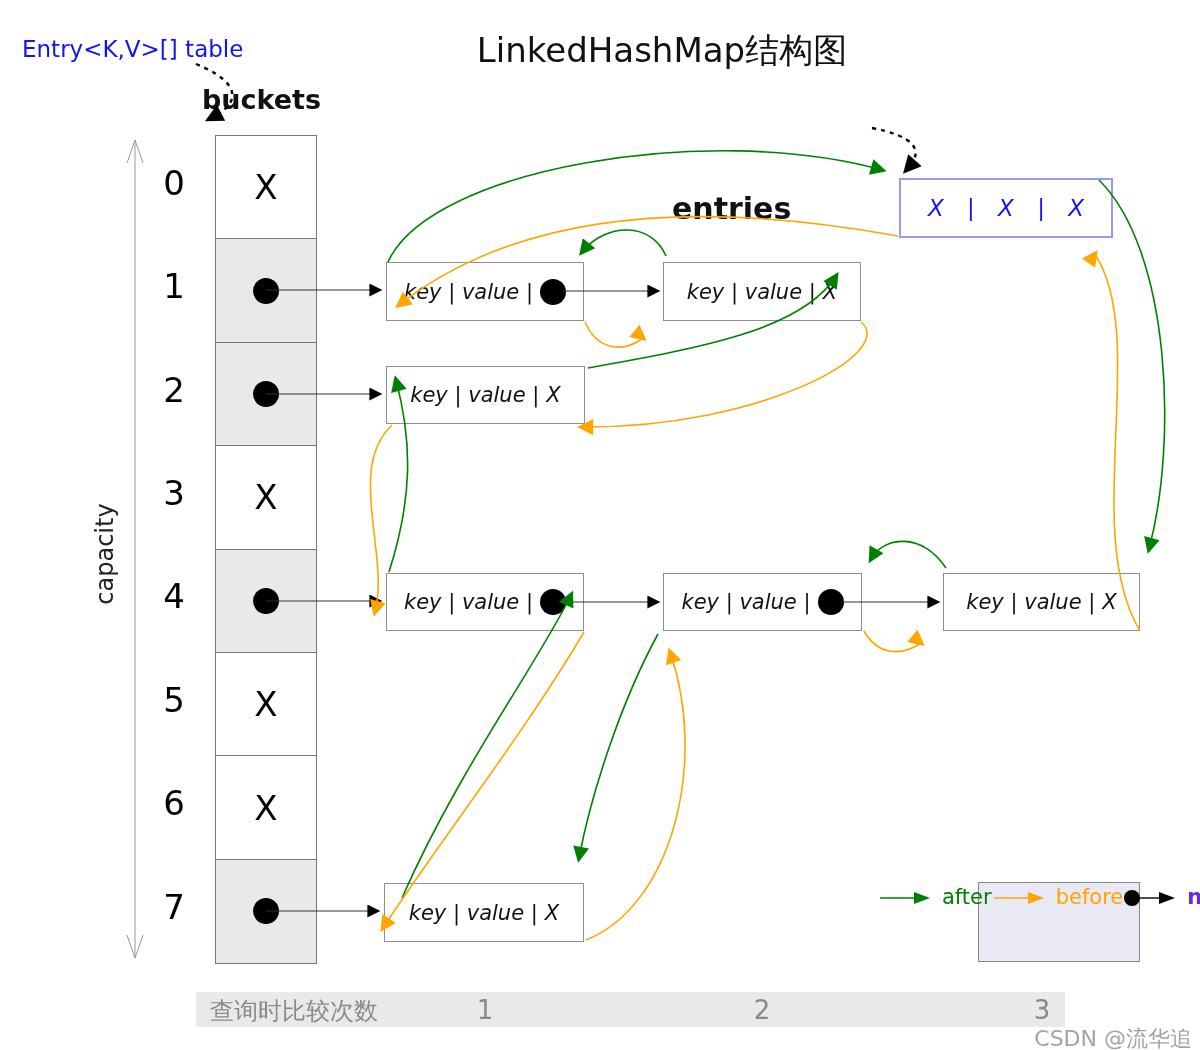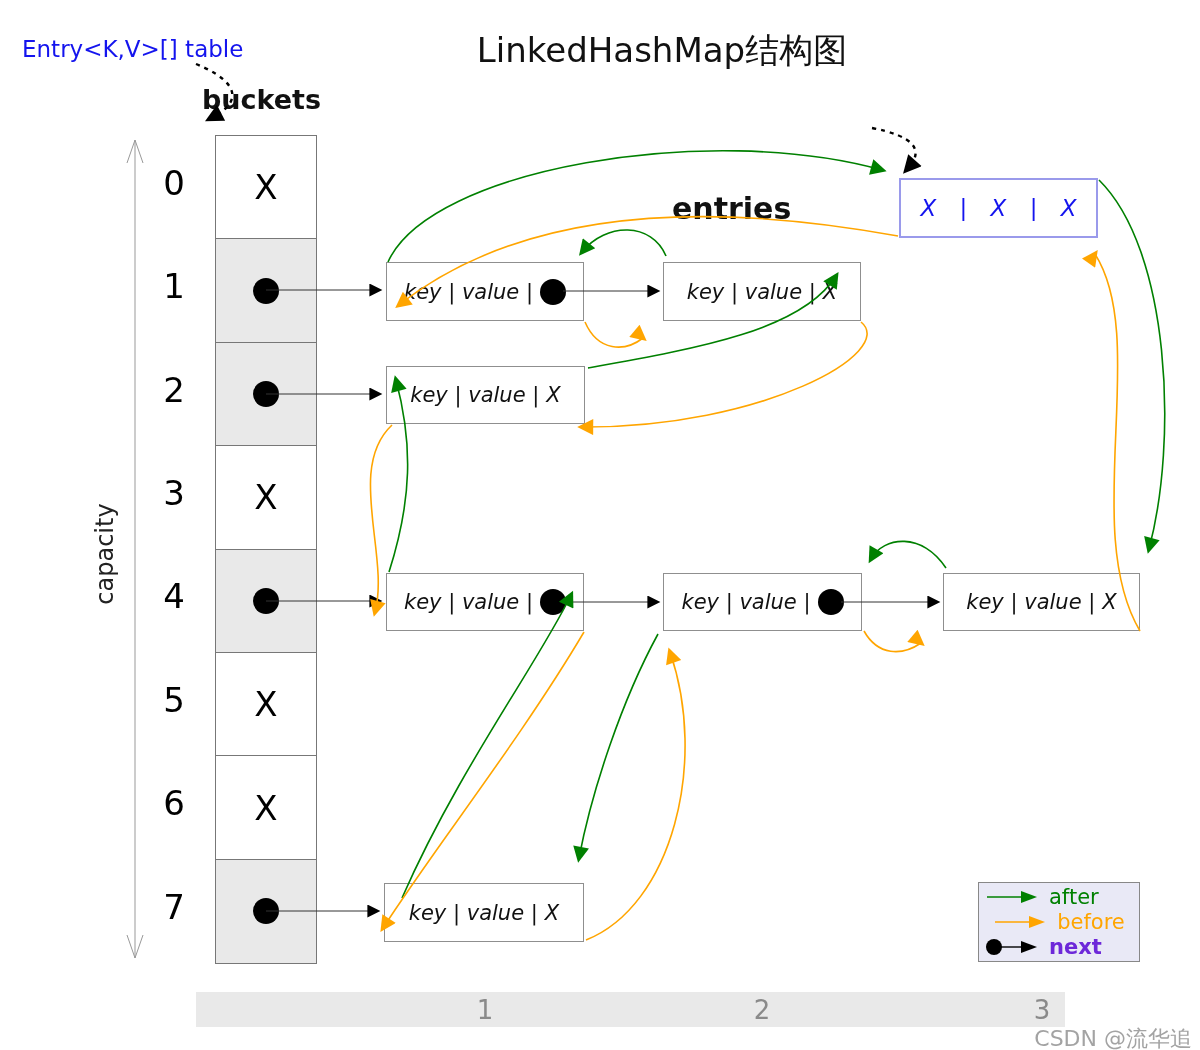--- a/index.html
+++ b/index.html
@@ -26,21 +26,21 @@
   .header-node{position:absolute;box-sizing:border-box;background:#fff;border:2px solid #9a9aeb;
         display:flex;align-items:center;justify-content:center;
         font-style:italic;font-size:23px;color:#1414ee;word-spacing:16px;z-index:3;}
   svg.overlay{position:absolute;left:0;top:0;z-index:6;pointer-events:none;}
   .lk-after{fill:none;stroke:#008000;stroke-width:1.6px;}
   .lk-before{fill:none;stroke:#FFA500;stroke-width:1.6px;}
   .lk-next{fill:none;stroke:#333;stroke-width:1px;}
   .lk-pointer{fill:none;stroke:#000;stroke-width:2.4px;stroke-dasharray:4 5;}
   .axis{stroke:#999;stroke-width:1px;fill:none;}
   .legend{position:absolute;left:978px;top:882px;width:162px;height:80px;box-sizing:border-box;
-          background:#e9e9f6;border:1px solid #888;display:flex;flex-direction:column;
+          background:#e9e9f6;border:1px solid #888;display:flex;flex-direction:row;
           justify-content:center;padding:2px 6px;gap:0px;z-index:4;}
   .lg-row{display:flex;align-items:center;gap:6px;font-size:21px;line-height:25px;height:25px;}
   .lg-after{color:#008000;}
   .lg-before{color:#FFA500;justify-content:center;}
   .lg-next{color:#6d28d9;font-weight:bold;}
   .footer-bar{position:absolute;left:196px;top:992px;width:869px;height:35px;background:#e9e9e9;z-index:2;}
   .footer-label{position:absolute;left:14px;top:3px;font-size:24px;color:#8a8a8a;}
   .fcount{position:absolute;top:3px;width:198px;text-align:center;font-size:26px;color:#8a8a8a;}
   .watermark{position:absolute;left:1020px;top:1024px;width:172px;text-align:right;
              font-size:22px;color:#a3a3a3;z-index:2;}
@@ -114,21 +114,21 @@
       <div class="node" style="left: 943px; top: 573px; width: 197px; height: 58px;">
         <span>key | value |</span>
         <span class="tailx">X</span>
       </div>
       <div class="node" style="left: 384px; top: 883px; width: 200px; height: 59px;">
         <span>key | value |</span>
         <span class="tailx">X</span>
       </div>
     </div>
 
-  <div class="header-node" id="header-node" style="left:899px;top:178px;width:199px;height:60px;">X  |  X  | X</div>
+  <div class="header-node" id="header-node" style="left:899px;top:178px;width:214px;height:60px;">X  |  X  | X</div>
 
   <div class="legend">
       <div class="lg-row lg-after">
         <svg width="58" height="18">
           <line x1="2" y1="9" x2="36" y2="9" stroke="#008000" stroke-width="1.4"></line>
           <polygon points="36,3 52,9 36,15" fill="#008000"></polygon>
         </svg>
         <span>after</span>
       </div>
       <div class="lg-row lg-before">
@@ -142,20 +142,21 @@
         <svg width="58" height="18">
           <circle cx="9" cy="9" r="8" fill="#000000"></circle>
           <line x1="9" y1="9" x2="36" y2="9" stroke="#000000" stroke-width="1.4"></line>
           <polygon points="36,3 52,9 36,15" fill="#000000"></polygon>
         </svg>
         <span>next</span>
       </div>
     </div>
 
   <div class="footer-bar">
+    <span class="footer-label">查询时比较次数</span>
   <span class="fcount" style="left: 190px;">1</span>
       <span class="fcount" style="left: 467px;">2</span>
       <span class="fcount" style="left: 747px;">3</span>
     </div>
 
   <div class="watermark">CSDN @流华追梦1</div>
 
   <svg class="overlay" width="1200" height="1050">
     <defs>
       <marker id="m-after" viewBox="0 0 10 10" refX="7" refY="5" markerWidth="21" markerHeight="16" orient="auto" markerUnits="userSpaceOnUse">

